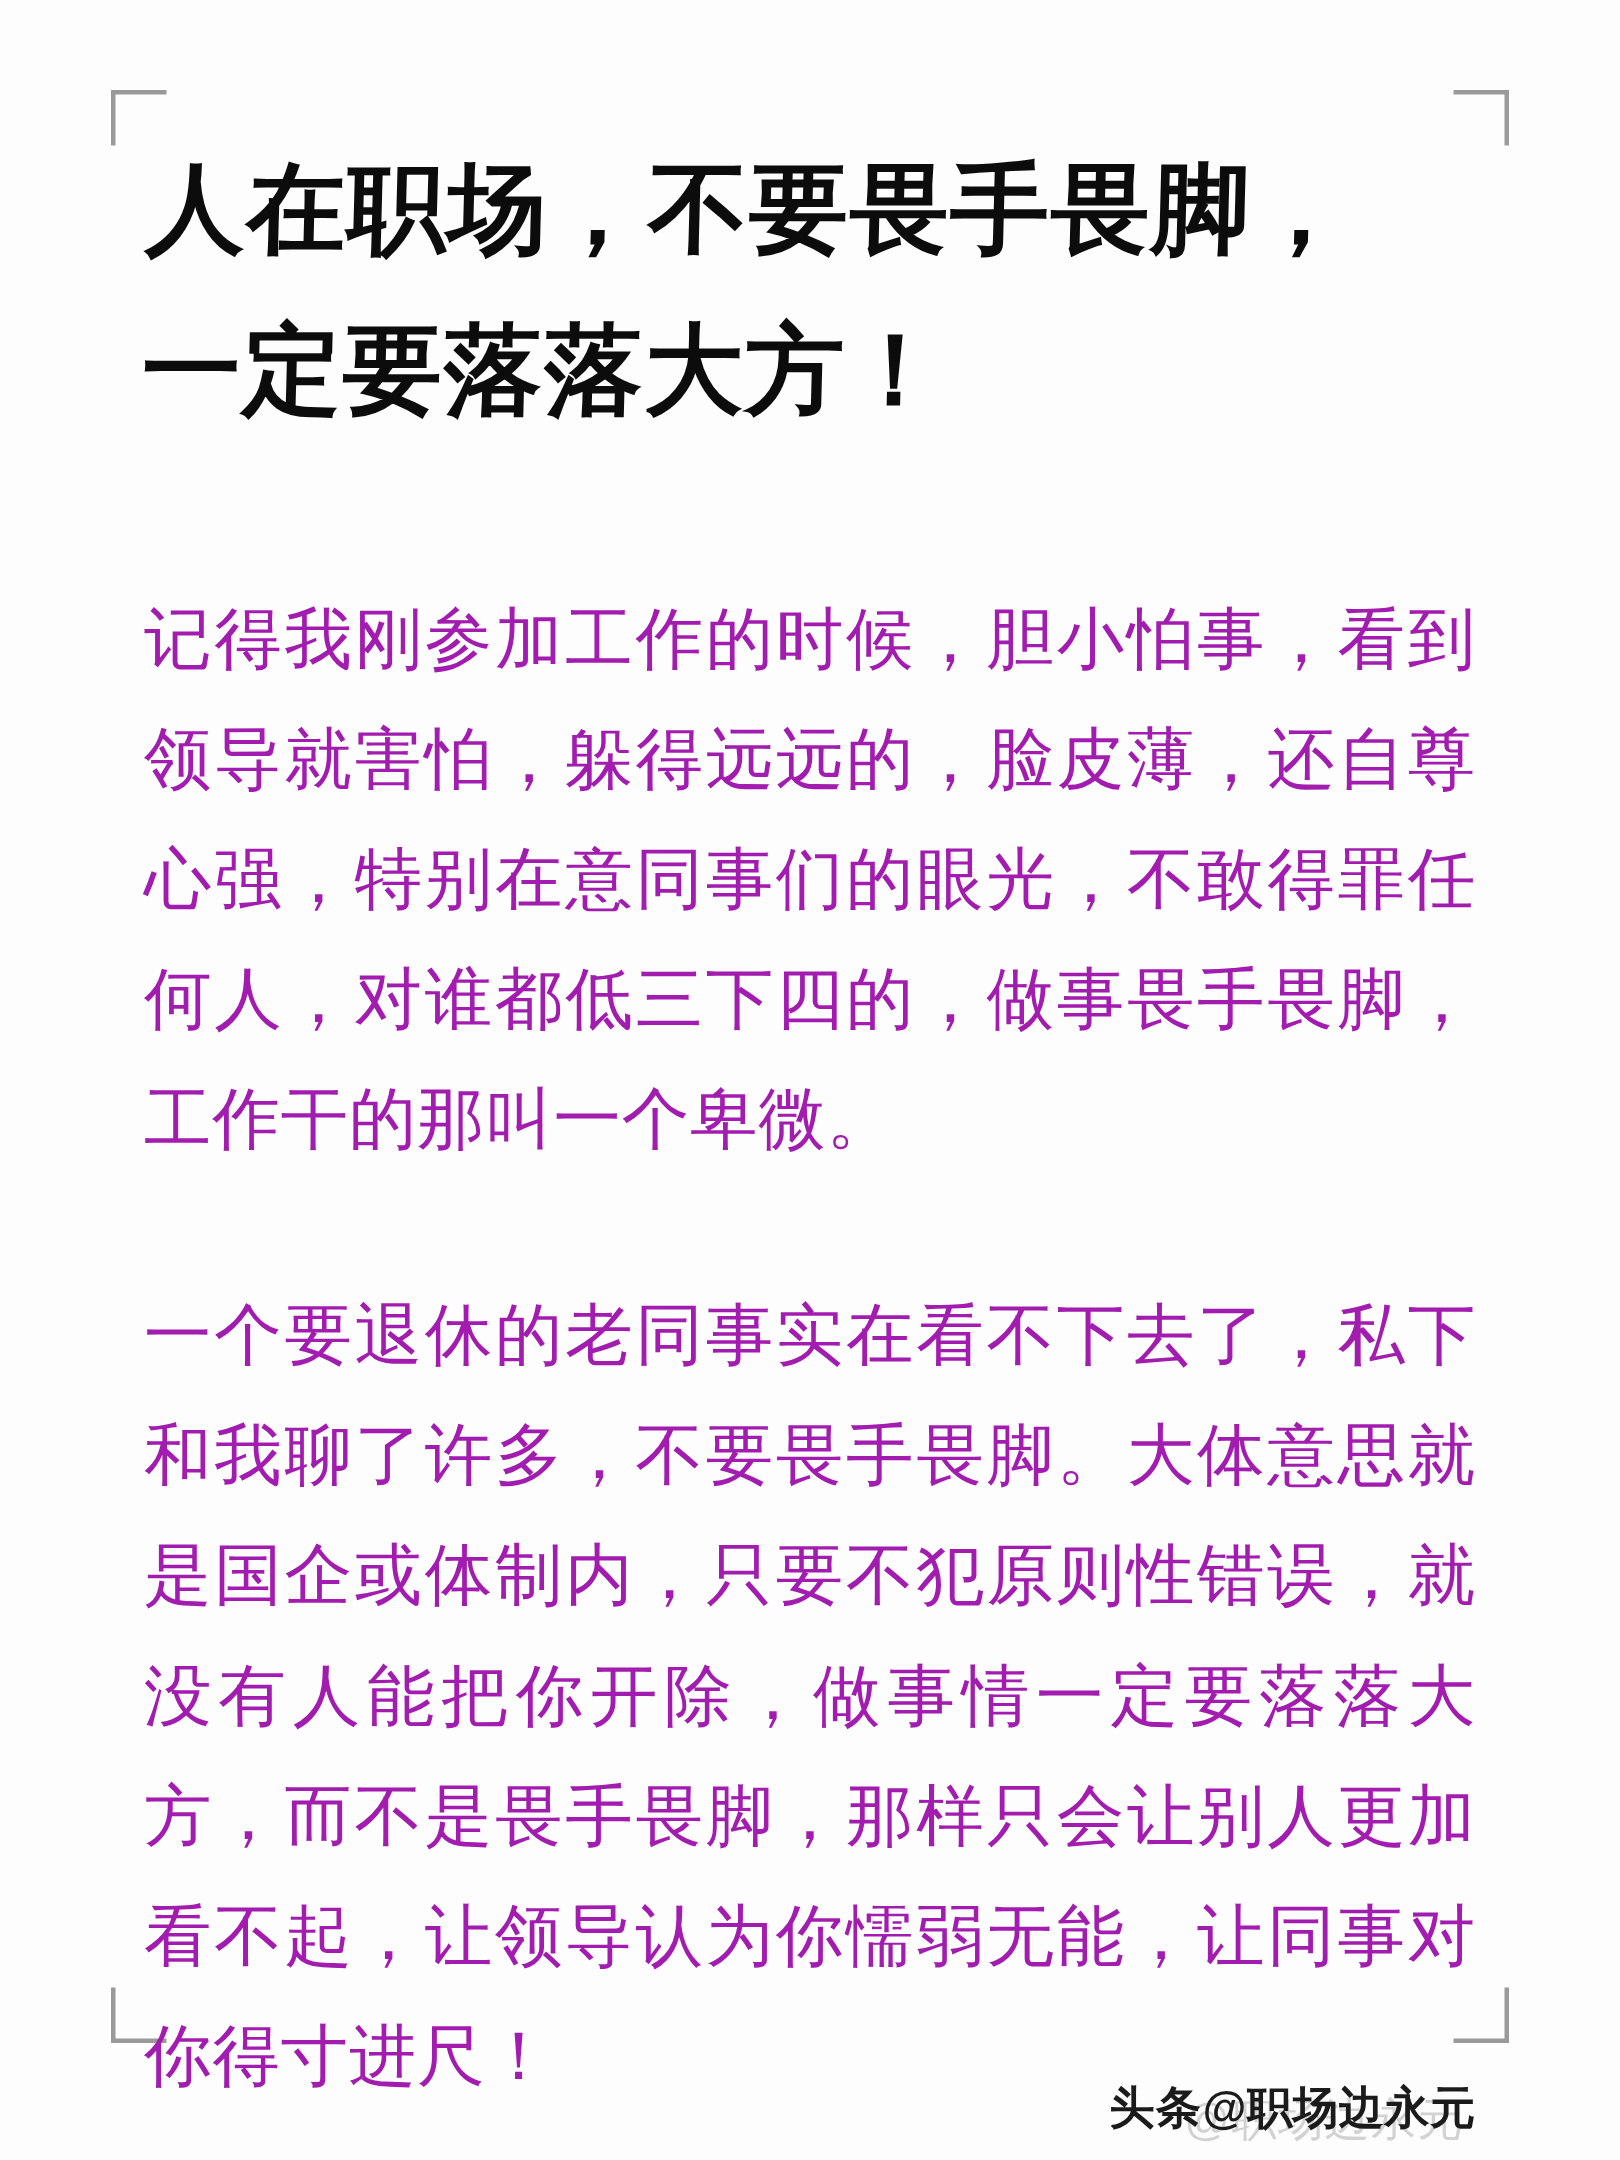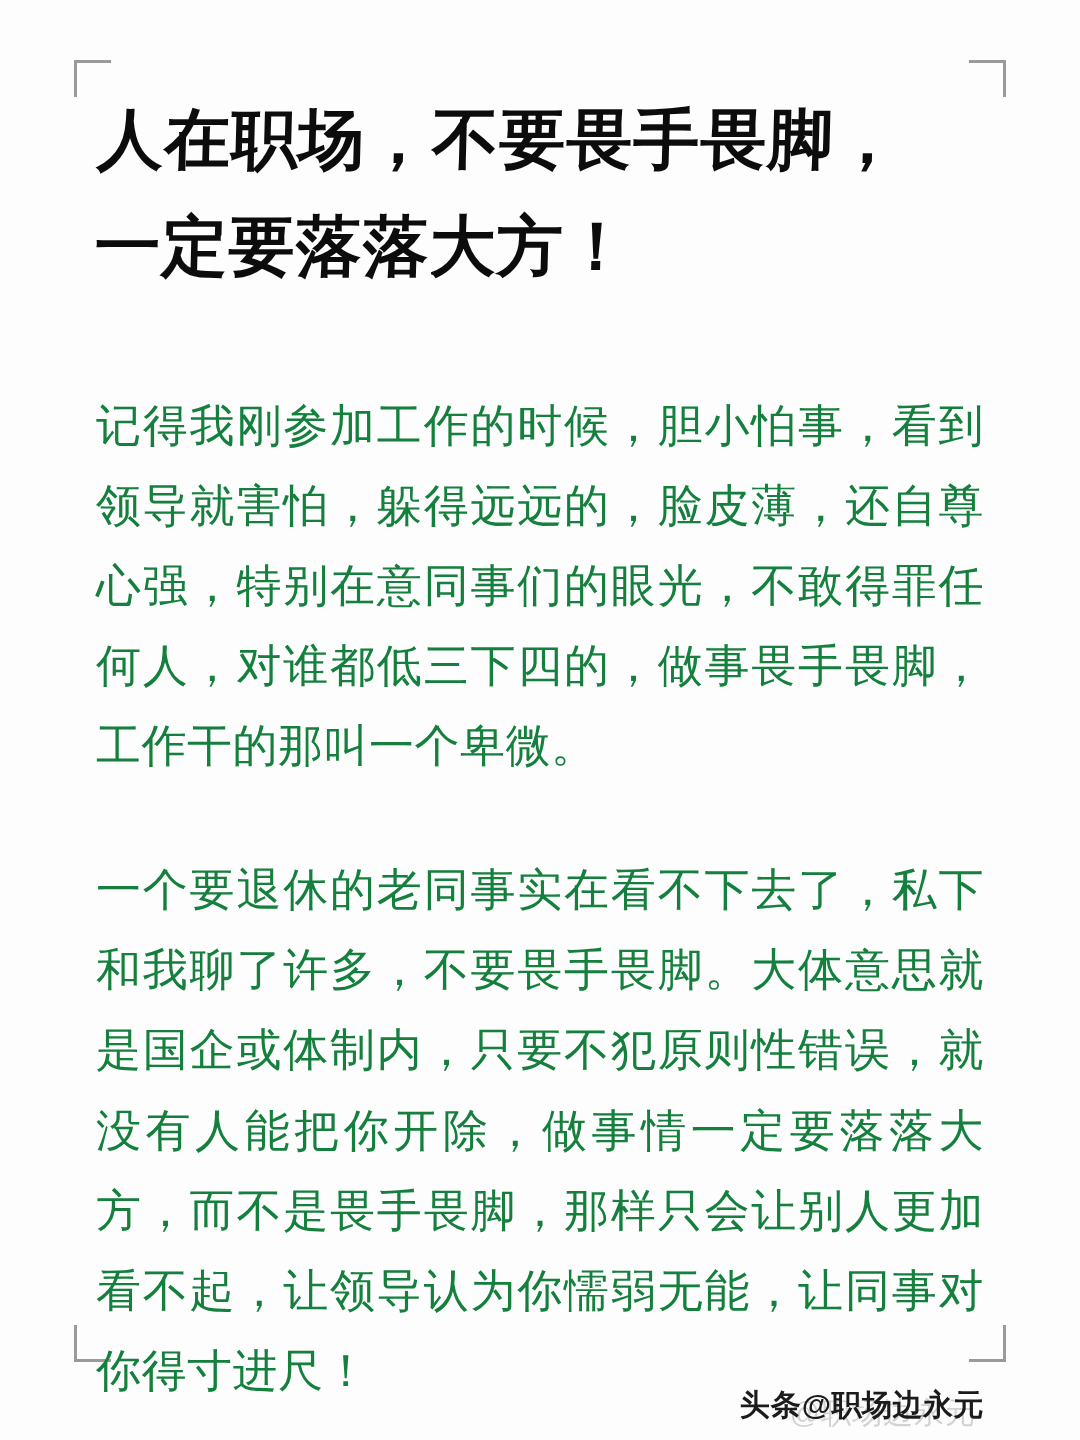--- a/index.html
+++ b/index.html
@@ -53,21 +53,21 @@
   }
 
   .body-block {
     margin-top: 86px;
   }
 
   .para {
     font-family: "DejaVu Serif", serif;
     font-size: 45px;
     line-height: 1.78;
-    color: #15803d;
+    color: #a21caf;
     margin: 0 0 64px 0;
     text-align: justify;
     text-justify: inter-character;
     letter-spacing: 0.5px;
   }
   .para:last-child { margin-bottom: 0; }
 
   
   .credit {
     position: absolute;

